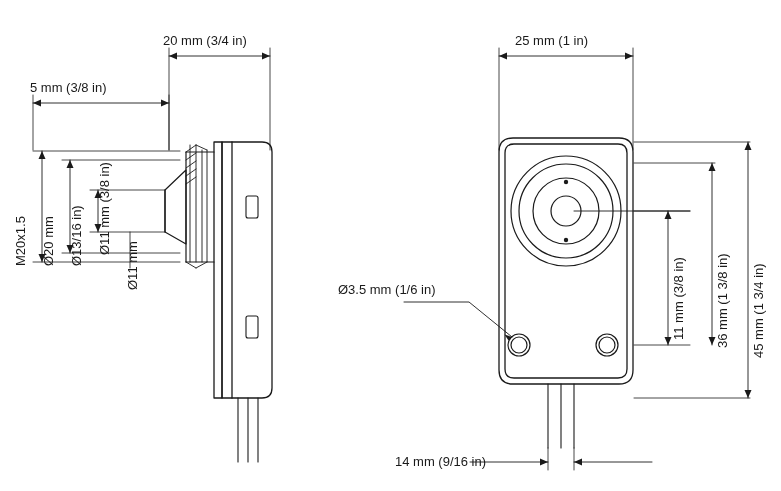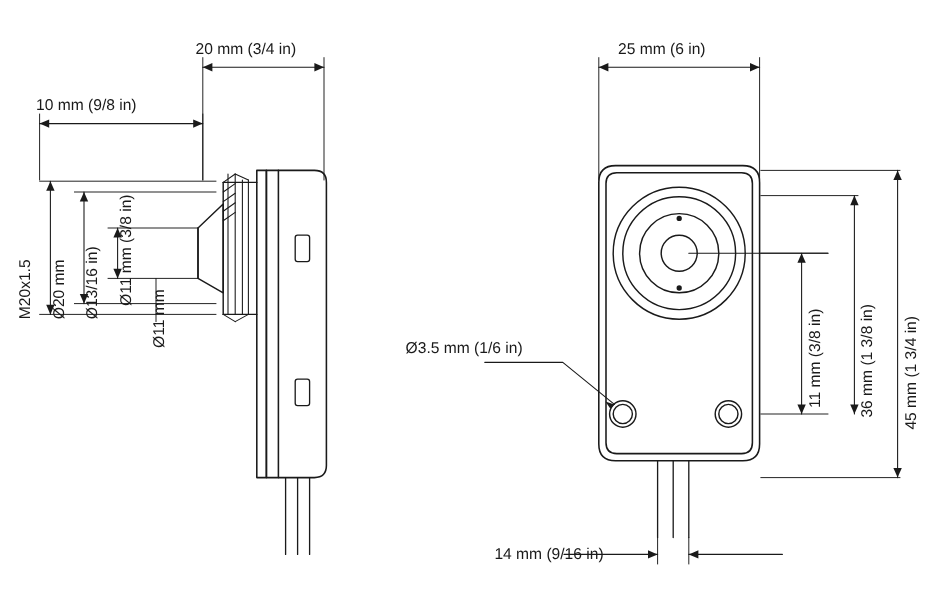--- a/index.html
+++ b/index.html
@@ -229,37 +229,37 @@
         <line x1="574" y1="462" x2="652" y2="462"></line>
         <path d="M548 462 L540 458.5 L540 465.5 Z" fill="#1a1a1a" stroke="none"></path>
         <path d="M574 462 L582 458.5 L582 465.5 Z" fill="#1a1a1a" stroke="none"></path>
       </g>
 
     </g>
   </svg>
 
   <div class="lbl" style="left:163px; top:34px;">20 mm (3/4 in)</div>
 
-  <div class="lbl" style="left:30px; top:81px;">10 mm (9/8 in)</div>
+  <div class="lbl" style="left:30px; top:81px;">5 mm (3/8 in)</div>
 
   <div class="lbl rot" style="left:14px; top:266px;">M20x1.5</div>
 
   <div class="lbl rot" style="left:42px; top:266px;">Ø20 mm</div>
 
   <div class="lbl rot" style="left:70px; top:266px;">Ø13/16 in)</div>
 
   <div class="lbl rot" style="left:98px; top:255px;">Ø11 mm (3/8 in)</div>
 
   <div class="lbl rot" style="left:126px; top:290px;">Ø11 mm</div>
 
-  <div class="lbl" style="left:515px; top:34px;">25 mm (6 in)</div>
+  <div class="lbl" style="left:515px; top:34px;">25 mm (1 in)</div>
 
   <div class="lbl" style="left:338px; top:283px;">Ø3.5 mm (1/6 in)</div>
 
   <div class="lbl rot" style="left:672px; top:340px;">11 mm (3/8 in)</div>
 
   <div class="lbl rot" style="left:716px; top:348px;">36 mm (1 3/8 in)</div>
 
   <div class="lbl rot" style="left:752px; top:358px;">45 mm (1 3/4 in)</div>
 
-  <div class="lbl" style="left:412px; top:455px;">14 mm (9/16 in)</div>
+  <div class="lbl" style="left:395px; top:455px;">14 mm (9/16 in)</div>
 
 </div>
 
 </body></html>

